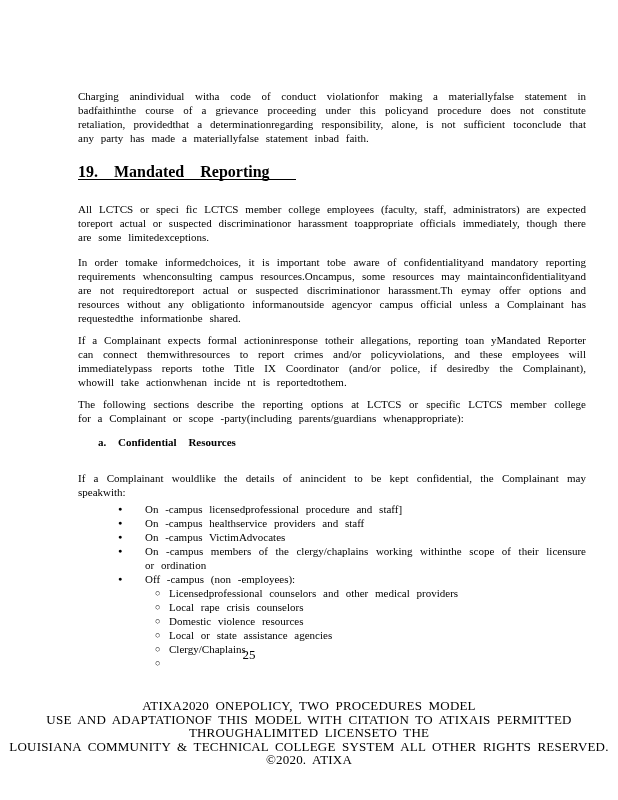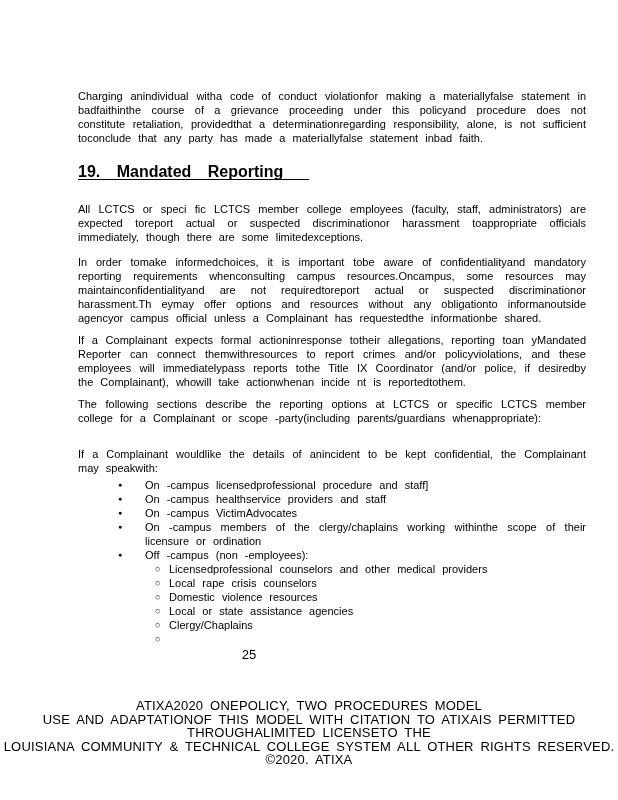--- a/index.html
+++ b/index.html
@@ -7,21 +7,21 @@
     padding: 0;
     background: #ffffff;
   }
   .doc-page {
     position: relative;
     width: 618px;
     height: 800px;
     box-sizing: border-box;
     padding: 89px 32px 0 78px;
     background: #ffffff;
-    font-family: Liberation Sans, sans-serif;
+    font-family: Liberation Serif, serif;
     font-size: 11px;
     line-height: 14px;
     color: #000000;
     overflow: hidden;
   }
   .para {
     margin: 0;
     text-align: justify;
     word-spacing: 4px;
   }
@@ -107,20 +107,21 @@
   <h2 class="section-heading"><span class="heading-underline">19. Mandated Reporting</span></h2>
 
   <p class="para mt-after-heading">All LCTCS or speci fic LCTCS member college employees (faculty, staff, administrators) are expected toreport actual or suspected discriminationor harassment toappropriate officials immediately, though there are some limitedexceptions.</p>
 
   <p class="para mt-md">In order tomake informedchoices, it is important tobe aware of confidentialityand mandatory reporting requirements whenconsulting campus resources.Oncampus, some resources may maintainconfidentialityand are not requiredtoreport actual or suspected discriminationor harassment.Th eymay offer options and resources without any obligationto informanoutside agencyor campus official unless a Complainant has requestedthe informationbe shared.</p>
 
   <p class="para mt-sm">If a Complainant expects formal actioninresponse totheir allegations, reporting toan yMandated Reporter can connect themwithresources to report crimes and/or policyviolations, and these employees will immediatelypass reports tothe Title IX Coordinator (and/or police, if desiredby the Complainant), whowill take actionwhenan incide nt is reportedtothem.</p>
 
   <p class="para mt-sm">The following sections describe the reporting options at LCTCS or specific LCTCS member college for a Complainant or scope -party(including parents/guardians whenappropriate):</p>
 
+  <h3 class="subsection-heading">a. Confidential Resources</h3>
 
   <p class="para lead">If a Complainant wouldlike the details of anincident to be kept confidential, the Complainant may speakwith:</p>
 
   <div class="bullet-list">
     <div class="bullet-item">
       <span class="bullet-marker">●</span>
       <span class="bullet-text">On -campus licensedprofessional procedure and staff]</span>
     </div>
     <div class="bullet-item">
       <span class="bullet-marker">●</span>

